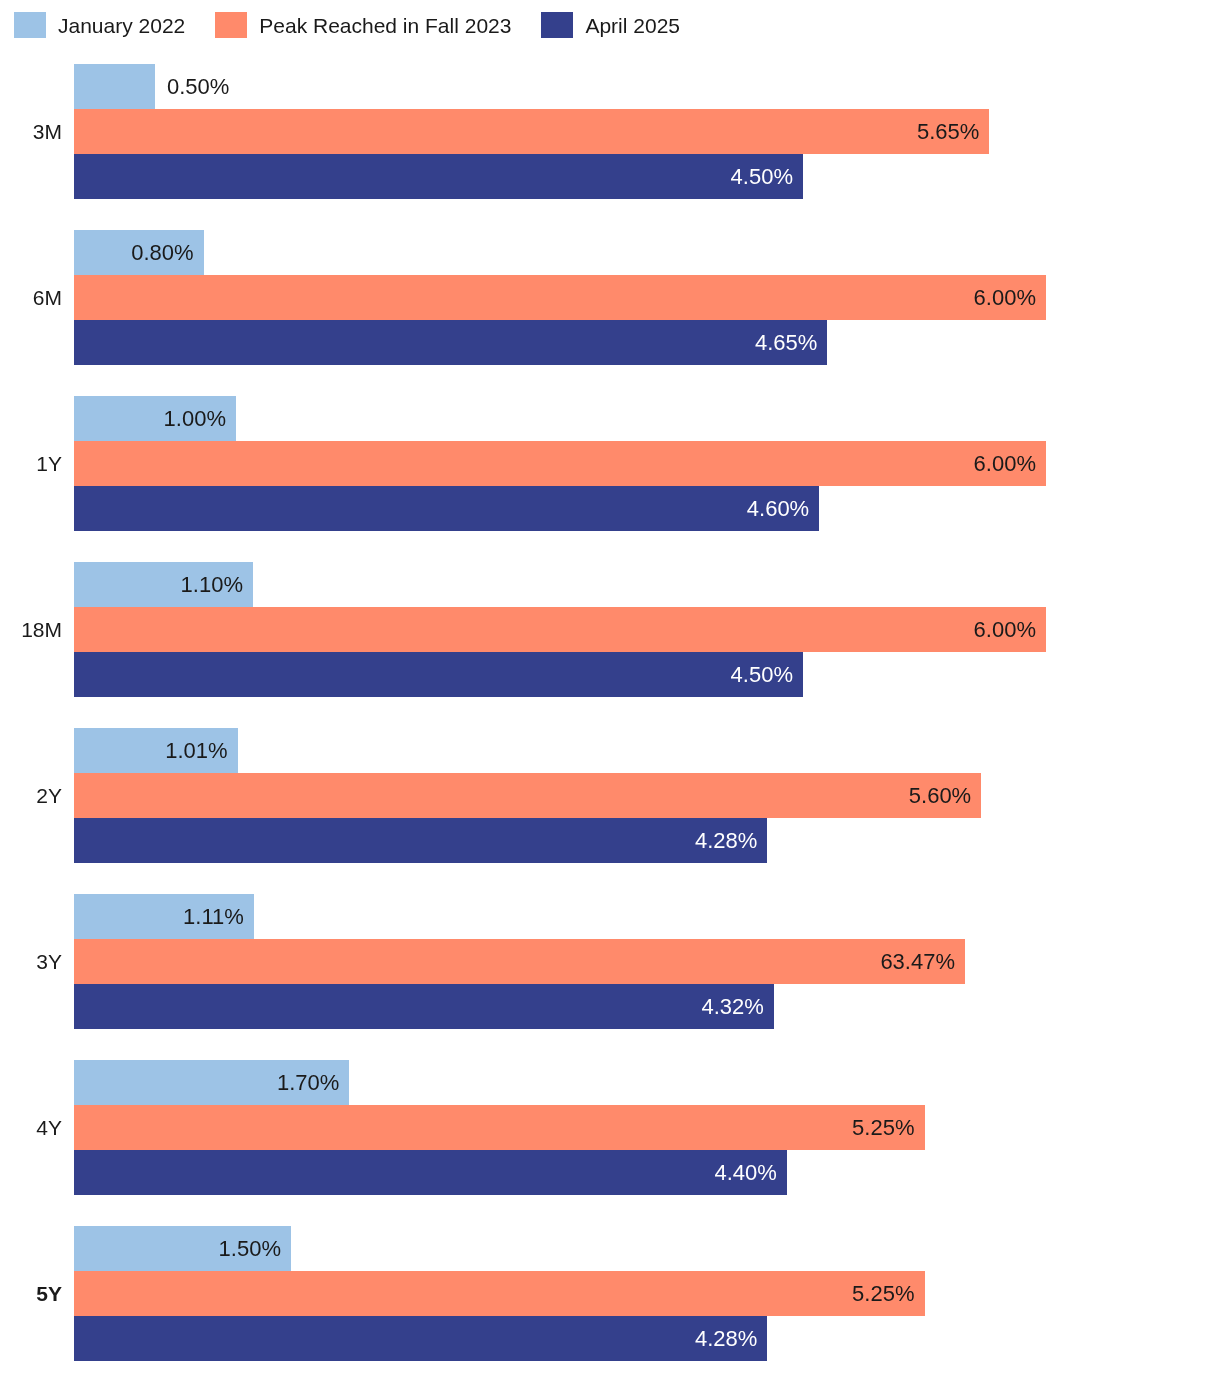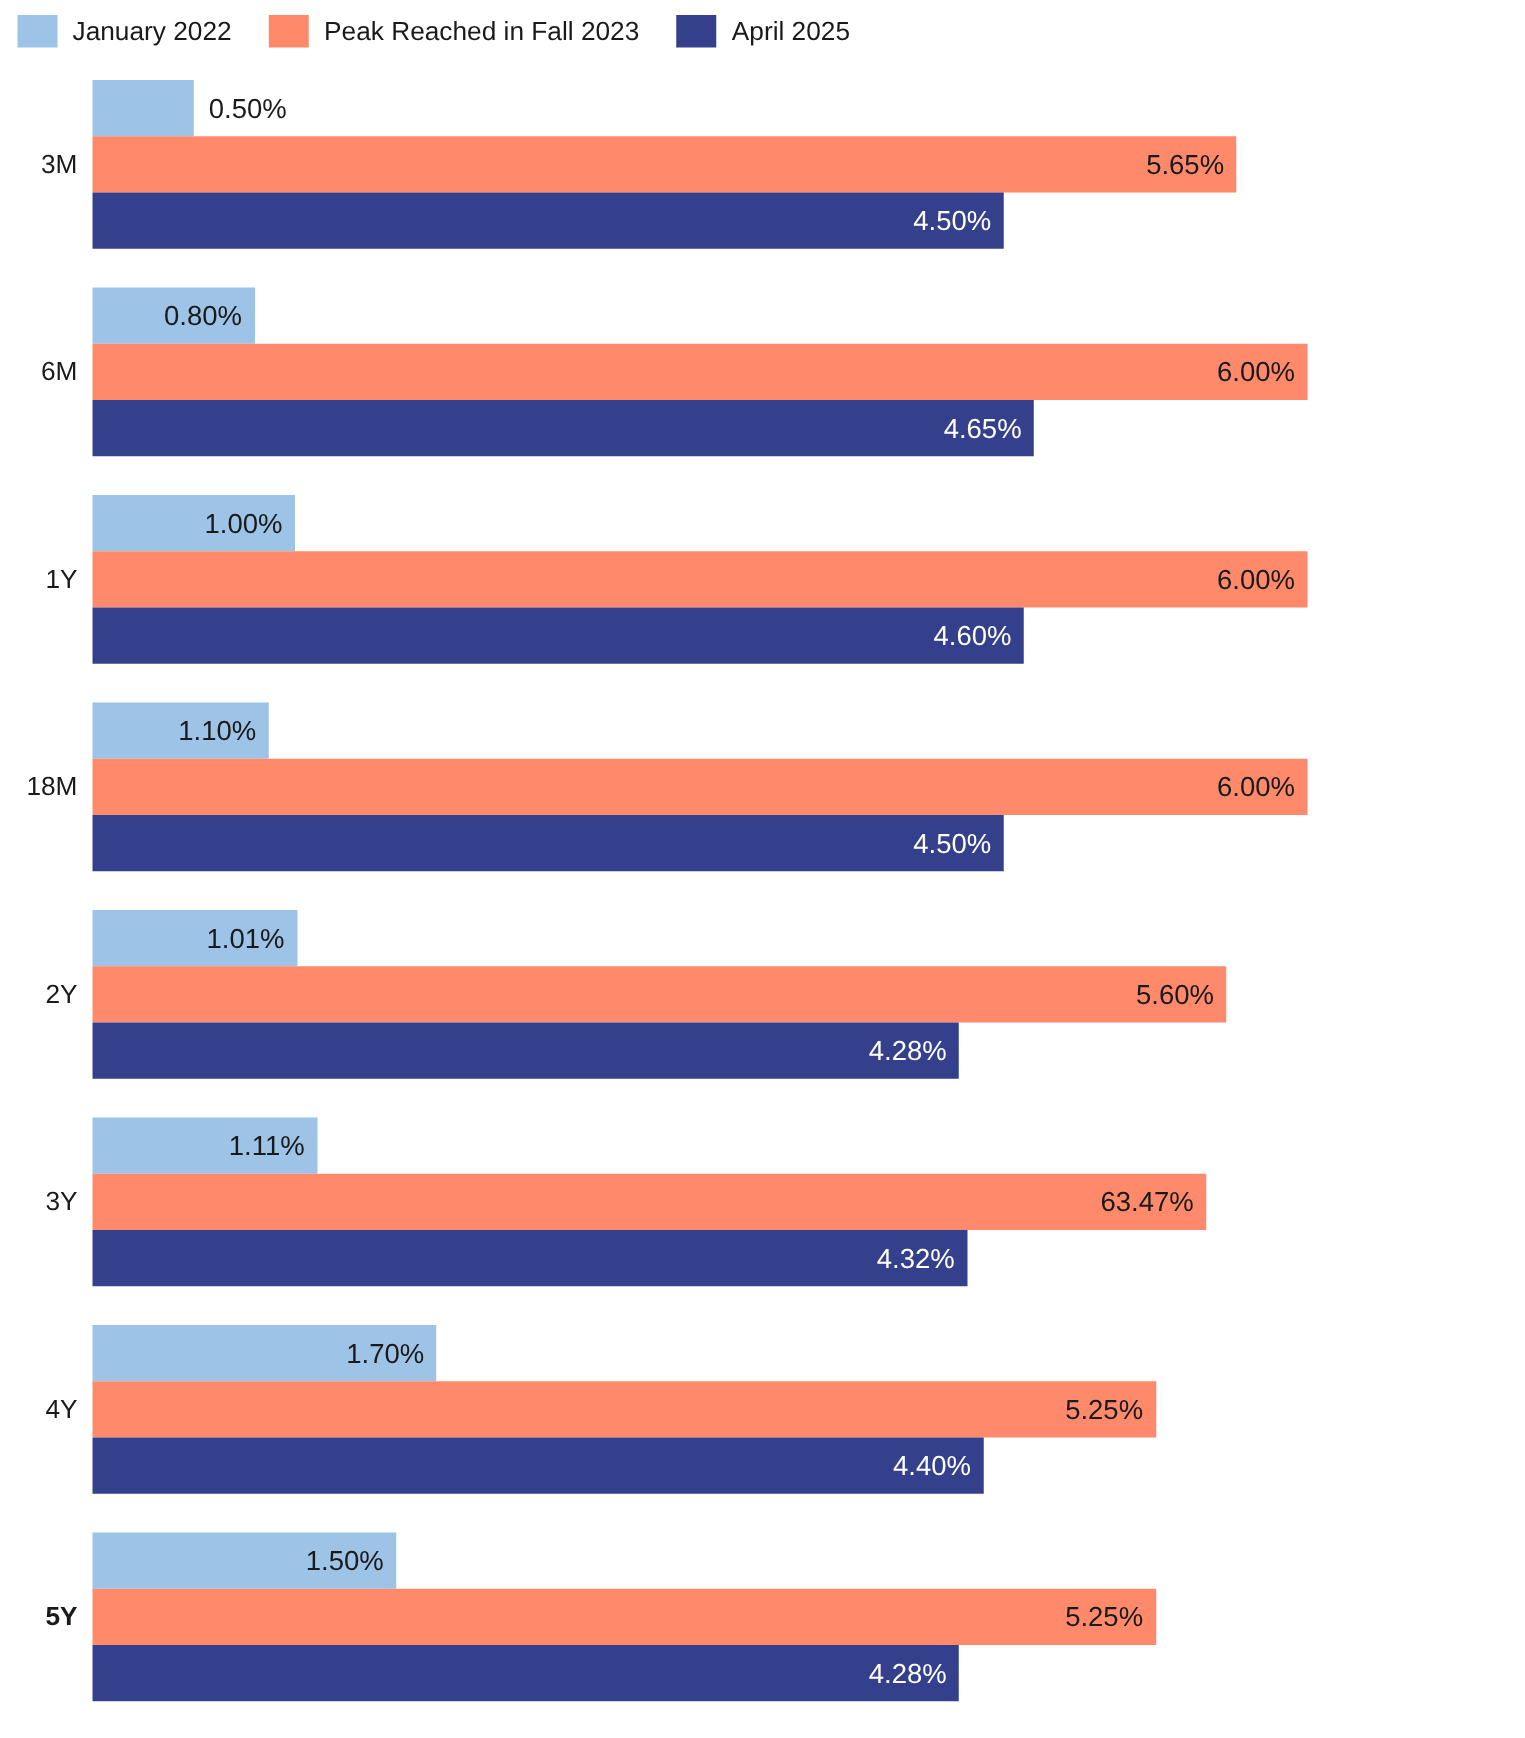--- a/index.html
+++ b/index.html
@@ -159,21 +159,21 @@
         <div class="bar" style="width: 100%; background: rgb(255, 138, 107);"></div>
         <div class="bar-value inside val-dark">6.00%</div>
       </div>
       <div class="bar-row" style="top: 90px; width: 745.2px;">
         <div class="bar" style="width: 100%; background: rgb(52, 64, 140);"></div>
         <div class="bar-value inside val-light">4.60%</div>
       </div>
     </div>
     <div class="cat-group" style="top: 562px; height: 135px;">
       <div class="cat-label" style="top: 45px; height: 45px; line-height: 45px;">18M</div>
-      <div class="bar-row" style="top: 0px; width: 141px;">
+      <div class="bar-row" style="top: 0px; width: 179px;">
         <div class="bar" style="width: 100%; background: rgb(157, 195, 230);"></div>
         <div class="bar-value inside val-dark">1.10%</div>
       </div>
       <div class="bar-row" style="top: 45px; width: 972px;">
         <div class="bar" style="width: 100%; background: rgb(255, 138, 107);"></div>
         <div class="bar-value inside val-dark">6.00%</div>
       </div>
       <div class="bar-row" style="top: 90px; width: 729px;">
         <div class="bar" style="width: 100%; background: rgb(52, 64, 140);"></div>
         <div class="bar-value inside val-light">4.50%</div>
@@ -219,21 +219,21 @@
         <div class="bar" style="width: 100%; background: rgb(255, 138, 107);"></div>
         <div class="bar-value inside val-dark">5.25%</div>
       </div>
       <div class="bar-row" style="top: 90px; width: 712.8px;">
         <div class="bar" style="width: 100%; background: rgb(52, 64, 140);"></div>
         <div class="bar-value inside val-light">4.40%</div>
       </div>
     </div>
     <div class="cat-group" style="top: 1226px; height: 135px;">
       <div class="cat-label" style="top: 45px; height: 45px; line-height: 45px; font-weight: bold;">5Y</div>
-      <div class="bar-row" style="top: 0px; width: 243px; border-radius: 22px;">
+      <div class="bar-row" style="top: 0px; width: 217px; border-radius: 22px;">
         <div class="bar" style="width: 100%; background: rgb(157, 195, 230);"></div>
         <div class="bar-value inside val-dark">1.50%</div>
       </div>
       <div class="bar-row" style="top: 45px; width: 850.5px;">
         <div class="bar" style="width: 100%; background: rgb(255, 138, 107);"></div>
         <div class="bar-value inside val-dark">5.25%</div>
       </div>
       <div class="bar-row" style="top: 90px; width: 693.36px;">
         <div class="bar" style="width: 100%; background: rgb(52, 64, 140);"></div>
         <div class="bar-value inside val-light">4.28%</div>

